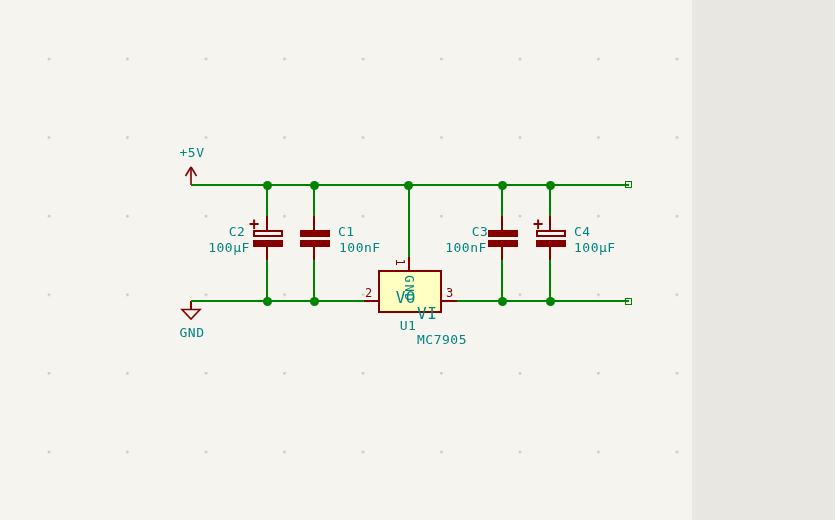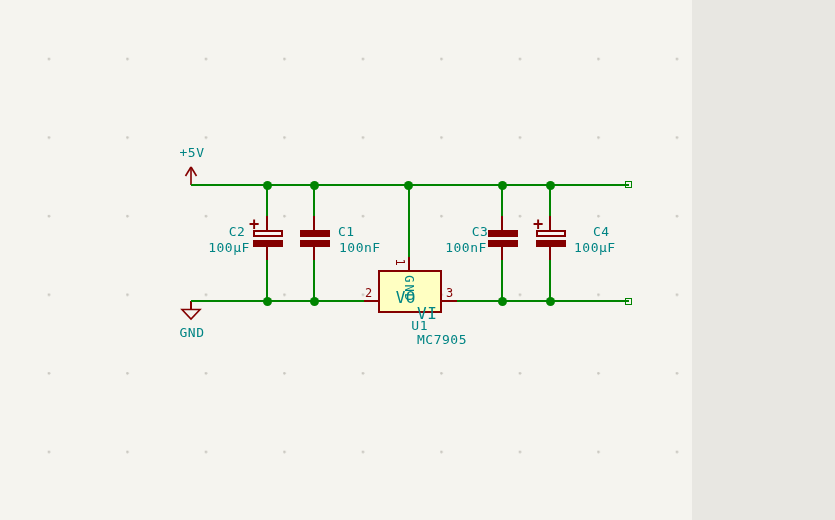--- a/index.html
+++ b/index.html
@@ -104,21 +104,21 @@
   </div>
 
   <div>
     <div class="wire" style="left:549px;top:185px;width:2px;height:31px;"></div>
     <div class="devline" style="left:549px;top:216px;width:2px;height:15px;"></div>
     <div class="plate-hollow" style="left:536px;top:230px;"></div>
     <div class="plate-solid" style="left:536px;top:240px;"></div>
     <div class="devline" style="left:549px;top:247px;width:2px;height:13px;"></div>
     <div class="wire" style="left:549px;top:260px;width:2px;height:41px;"></div>
     <div class="plus" style="left:533px;top:218px;">+</div>
-    <div class="lbl" style="left:574px;top:225px;margin-left:19px;">C4</div>
+    <div class="lbl" style="left:574px;top:225px;">C4</div>
     <div class="lbl" style="left:574px;top:241px;">100µF</div>
   </div>
 
   <div>
 
     <div class="wire" style="left:408px;top:185px;width:2px;height:72px;"></div>
     <div class="devline" style="left:408px;top:257px;width:2px;height:14px;"></div>
 
     <div class="devline" style="left:364px;top:300px;width:14px;height:2px;"></div>
     <div class="devline" style="left:442px;top:300px;width:15px;height:2px;"></div>
@@ -126,21 +126,21 @@
     <div class="body"></div>
 
     <div class="pinnum vtext" style="left:400px;top:262px;">1</div>
     <div class="pinnum" style="left:365px;top:287px;">2</div>
     <div class="pinnum" style="left:446px;top:287px;">3</div>
 
     <div class="lbl vtext" style="left:408px;top:289px;font-size:12px;letter-spacing:2px;">GND</div>
     <div class="lbl" style="left:381px;top:307px;font-size:16px;padding-left:36px;">VI</div>
     <div class="lbl right" style="left:393px;top:291px;width:23px;font-size:16px;">VO</div>
 
-    <div class="lbl center" style="left:388px;top:319px;width:40px;text-align:right;">U1</div>
+    <div class="lbl center" style="left:388px;top:319px;width:40px;">U1</div>
     <div class="lbl center" style="left:378px;top:333px;width:62px;margin-left:33px;">MC7905</div>
   </div>
 
   <div class="junction" style="left:263px;top:181px;"></div>
   <div class="junction" style="left:310px;top:181px;"></div>
   <div class="junction" style="left:404px;top:181px;"></div>
   <div class="junction" style="left:498px;top:181px;"></div>
   <div class="junction" style="left:546px;top:181px;"></div>
   <div class="junction" style="left:263px;top:297px;"></div>
   <div class="junction" style="left:310px;top:297px;"></div>

